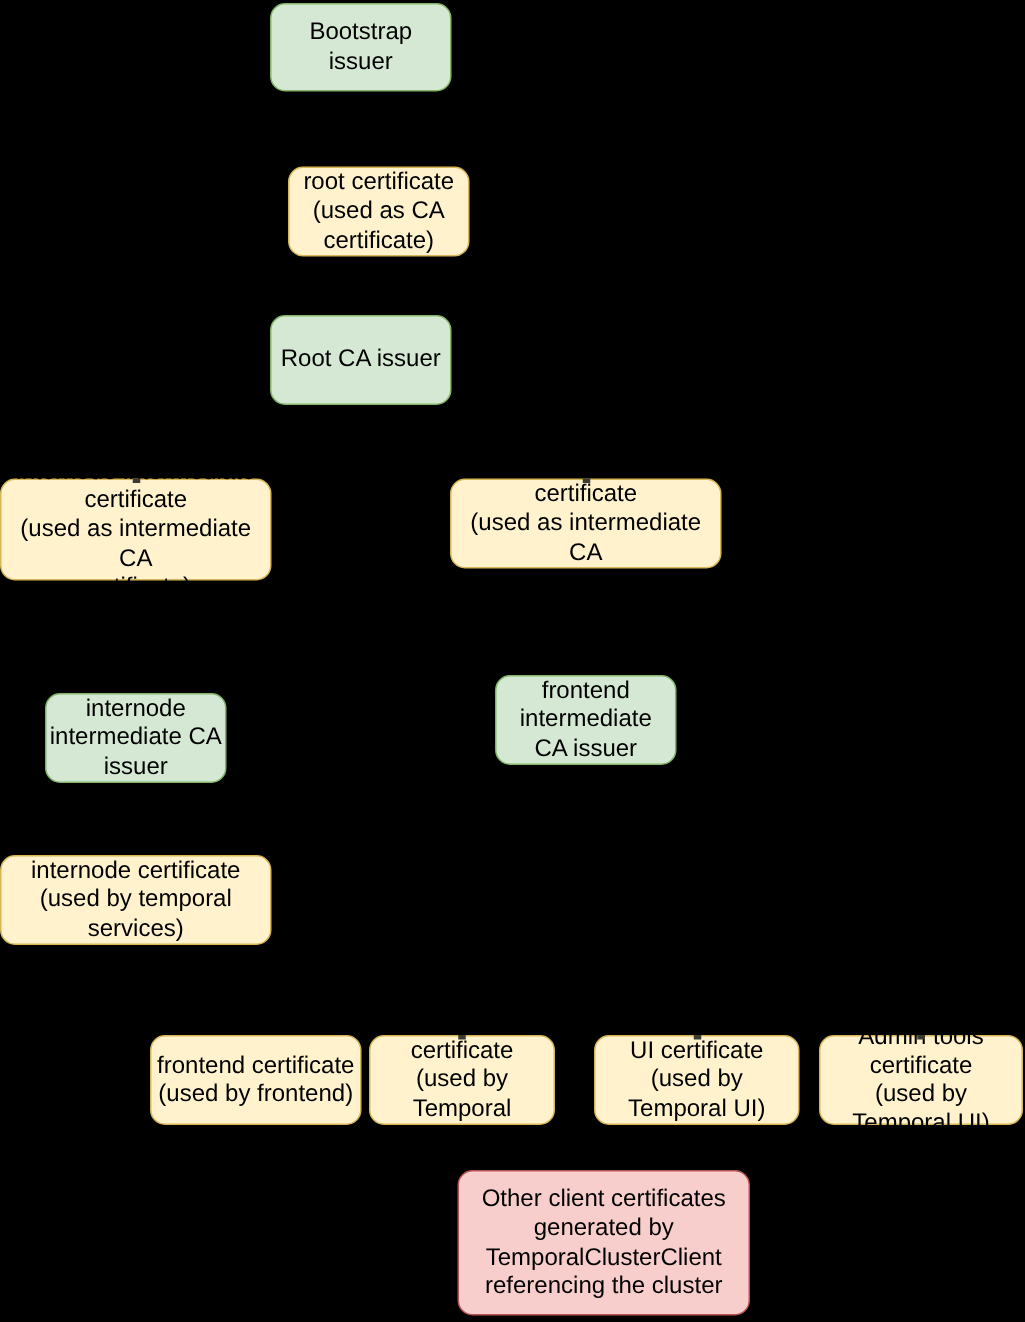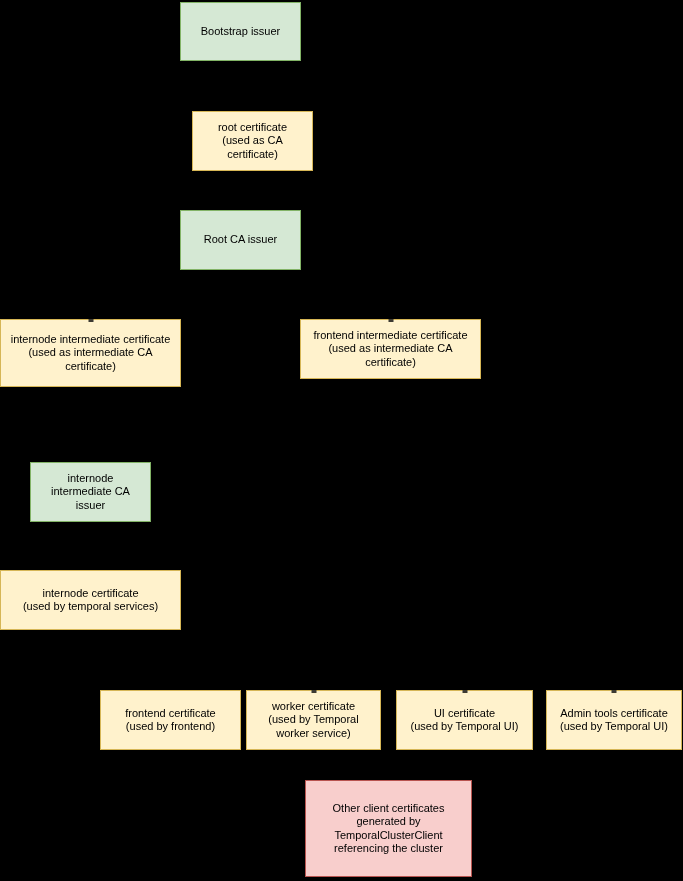--- a/index.html
+++ b/index.html
@@ -15,24 +15,25 @@
     overflow: hidden;
     font-family: "Liberation Sans", sans-serif;
   }
   .node {
     position: absolute;
     box-sizing: border-box;
     display: flex;
     align-items: center;
     justify-content: center;
     text-align: center;
-    font-size: 11px;
+    font-size: 16px;
     line-height: 1.2;
     color: var(--text, #000000);
     padding: 2px;
+    border-radius: 10px;
   }
   .node .label {
     white-space: pre-line;
     display: block;
     width: 100%;
   }
   .issuer {
     background: var(--issuer-fill, #d5e8d4);
     border: 1px solid var(--issuer-border, #82b366);
   }
@@ -56,24 +57,24 @@
   
   .n-bootstrap        { left: 180px; top:   2px; width: 121px; height: 59px; }
   .n-rootcert         { left: 192px; top: 111px; width: 121px; height: 60px; }
   .n-rootca           { left: 180px; top: 210px; width: 121px; height: 60px; }
   .n-internode-int    { left:   0px; top: 319px; width: 181px; height: 68px; }
   .n-frontend-int     { left: 300px; top: 319px; width: 181px; height: 60px; }
   .n-internode-issuer { left:  30px; top: 450px; width: 121px; height: 60px; margin-top: 12px; }
   .n-frontend-issuer  { left: 330px; top: 450px; width: 121px; height: 60px; }
   .n-internode-cert   { left:   0px; top: 570px; width: 181px; height: 60px; }
   .n-frontend-cert    { left: 100px; top: 690px; width: 141px; height: 60px; }
-  .n-worker-cert      { left: 246px; top: 690px; width: 135px; height: 60px; }
+  .n-worker-cert      { left: 246px; top: 690px; width: 124px; height: 60px; }
   .n-ui-cert          { left: 396px; top: 690px; width: 137px; height: 60px; justify-content: flex-end; }
   .n-admin-cert       { left: 546px; top: 690px; width: 136px; height: 60px; }
-  .n-other-client     { left: 305px; top: 780px; width: 167px; height: 97px; }
+  .n-other-client     { left: 305px; top: 780px; width: 195px; height: 97px; }
 </style>
 </head>
 <body>
 
 <div class="canvas" style="--bg: #000000; --text: #000000; --issuer-fill: #d5e8d4; --issuer-border: #82b366; --cert-fill: #fff2cc; --cert-border: #d6b656; --client-fill: #f8cecc; --client-border: #b85450;">
 
   <div class="node issuer n-bootstrap">
     <span class="label">Bootstrap issuer</span>
   </div>
 
@@ -100,20 +101,24 @@
 (used as intermediate CA
 certificate)</span>
   </div>
 
   <div class="node issuer n-internode-issuer">
     <span class="label">internode
 intermediate CA
 issuer</span>
   </div>
 
+  <div class="node issuer n-frontend-issuer">
+    <span class="label">frontend intermediate
+CA issuer</span>
+  </div>
 
   <div class="node cert n-frontend-cert">
     <span class="label">frontend certificate
 (used by frontend)</span>
   </div>
 
   <div class="node cert n-internode-cert">
     <span class="label">internode certificate
 (used by temporal services)</span>
   </div>

